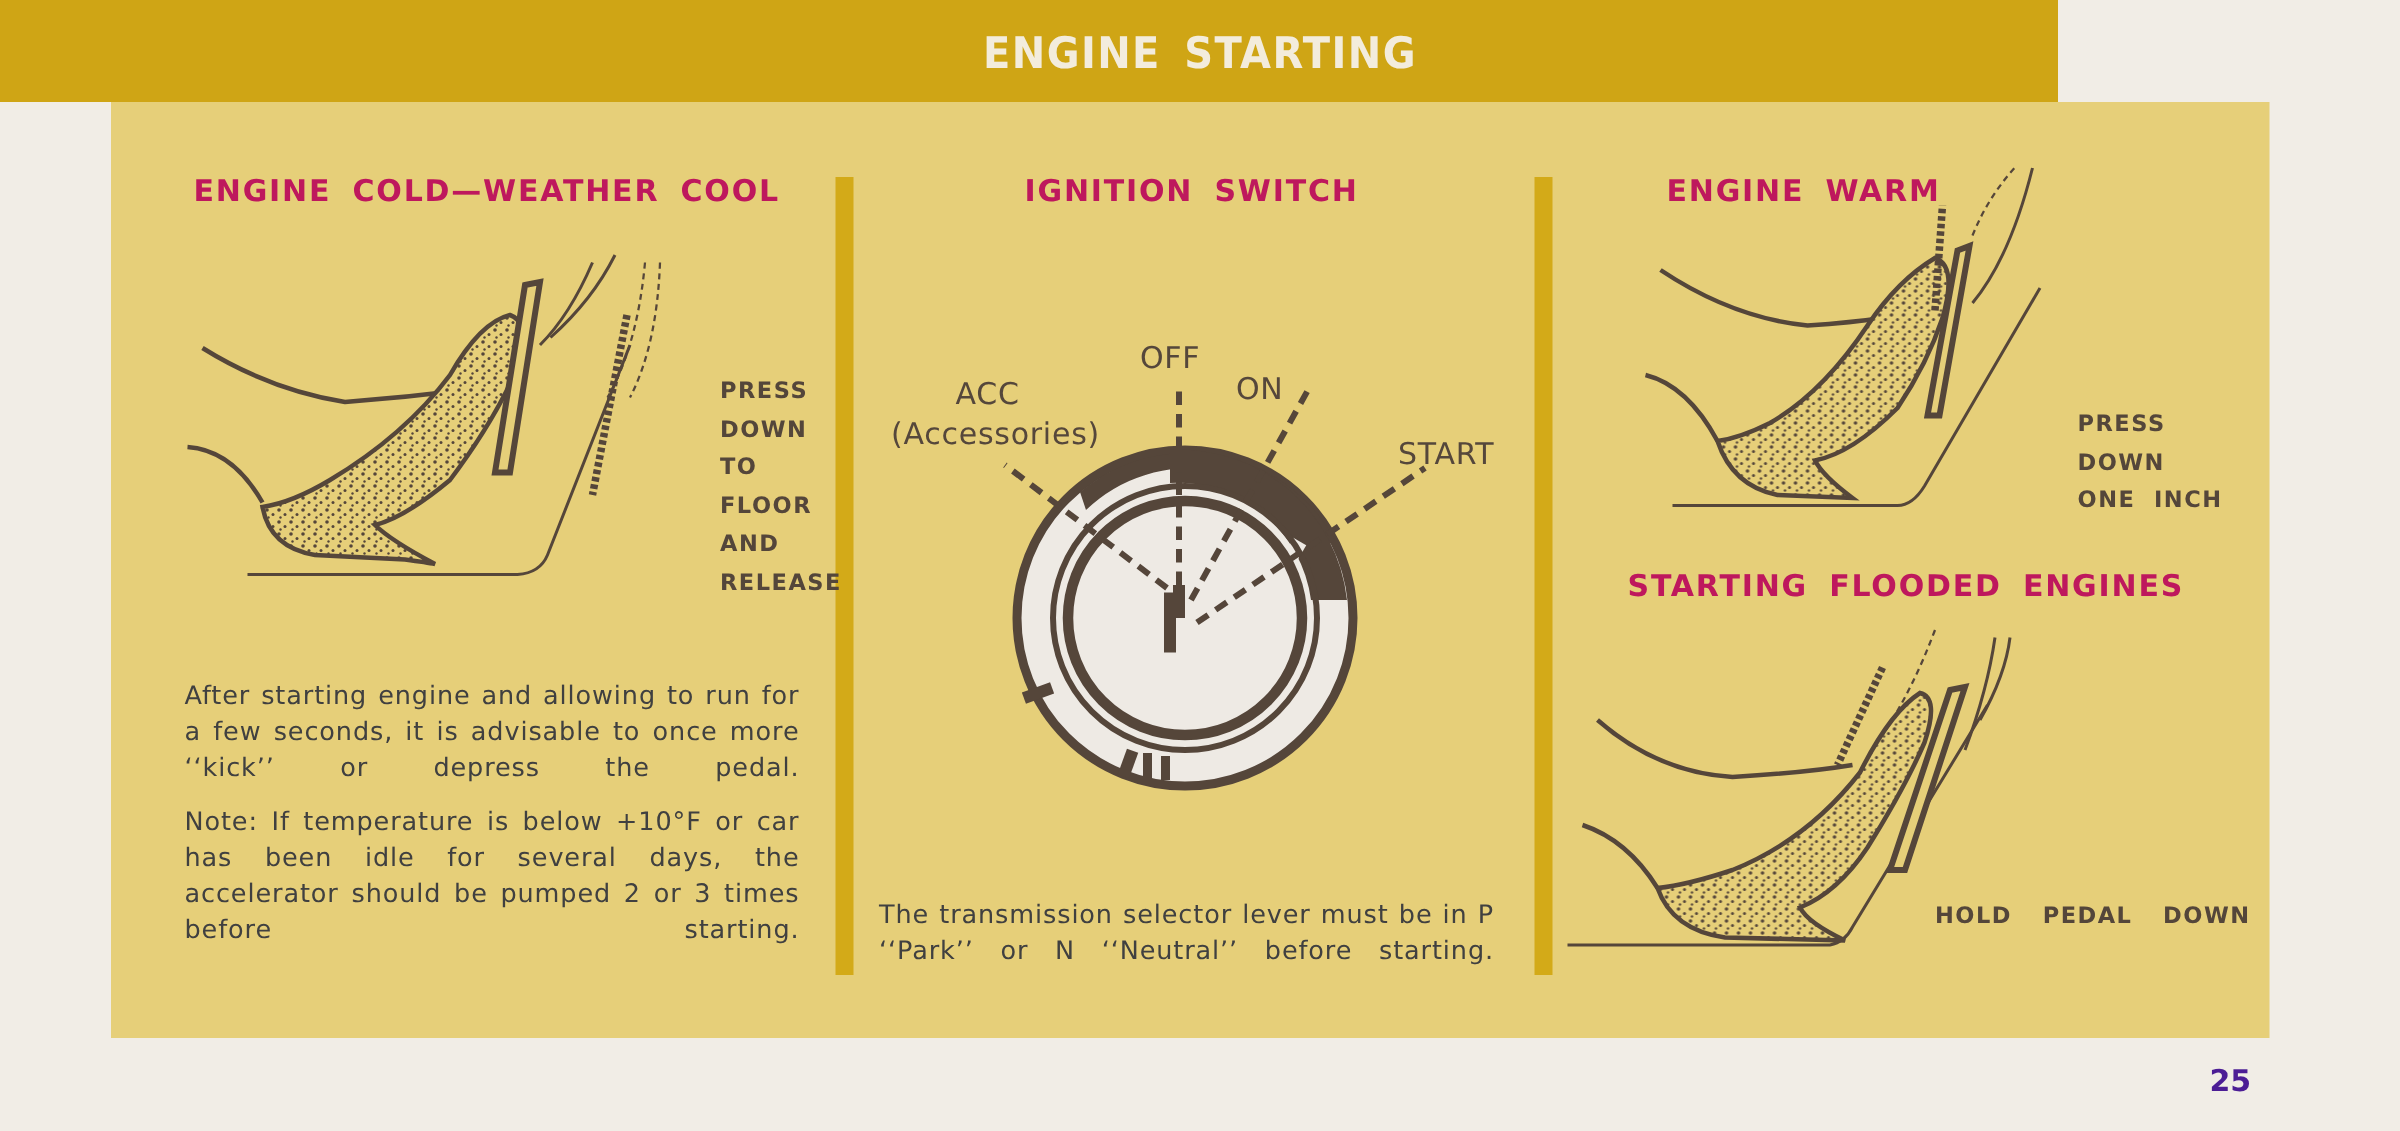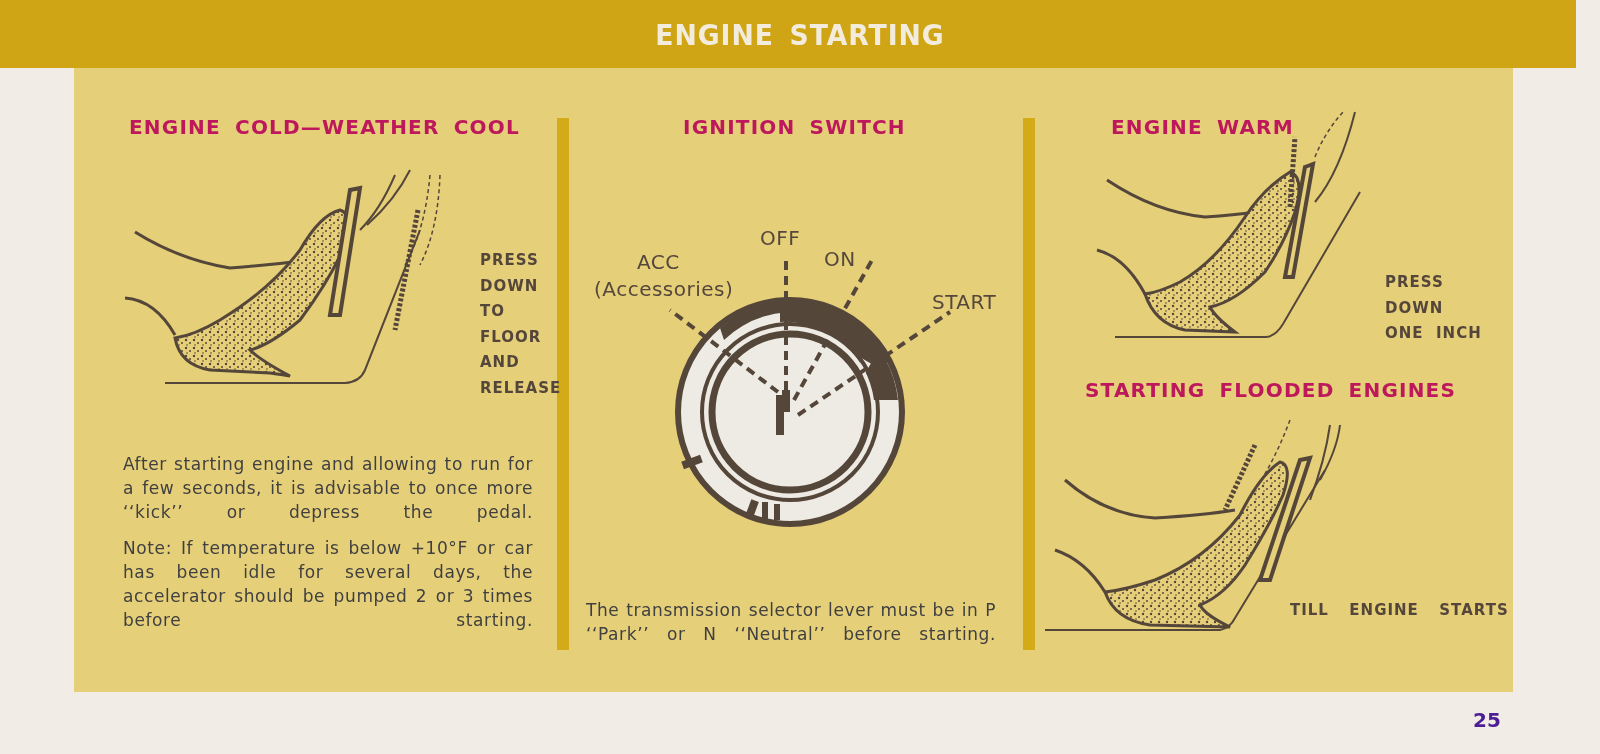--- a/index.html
+++ b/index.html
@@ -1,17 +1,17 @@
 <!DOCTYPE html>
 <html><head>
 <meta charset="utf-8">
 <style>
   html,body{margin:0;padding:0;}
   body{width:1600px;height:754px;background:#f1ede6;position:relative;overflow:hidden;font-family:"DejaVu Sans","Liberation Sans",sans-serif;color:#55463a;}
-  .header{position:absolute;left:0;top:0;width:1576px;height:68px;background:#cfa515;}
+  .header{position:absolute;left:0;top:0;width:1372px;height:68px;background:#cfa515;}
   .header-title{position:absolute;left:0;width:1600px;top:18px;text-align:center;color:#f3ecdc;font-weight:bold;font-size:29px;letter-spacing:1px;word-spacing:6px;transform:scaleX(0.92);}
   .panel{position:absolute;left:74px;top:68px;width:1439px;height:624px;background:#e6cf79;}
   .divider{position:absolute;top:118px;width:12px;height:532px;background:#d3aa18;}
   .heading{position:absolute;font-weight:bold;font-size:20px;letter-spacing:1.2px;word-spacing:6px;color:#be185d;white-space:nowrap;}
   .caps{position:absolute;font-weight:bold;font-size:15px;line-height:25.5px;letter-spacing:1px;color:#54463a;white-space:nowrap;margin-left:22px;}
   .body-text{position:absolute;font-size:17px;line-height:24px;color:#404040;letter-spacing:0.6px;text-align:justify;}
   .body-text.last::after{content:"";display:inline-block;width:100%;}
   .dial-label{position:absolute;font-size:20px;color:#55473b;text-align:center;white-space:nowrap;letter-spacing:0.5px;}
   .page-number{position:absolute;left:1473px;top:708px;font-weight:bold;font-size:20px;color:#4c1d95;}
   svg{position:absolute;overflow:visible;}
@@ -132,16 +132,16 @@
   <path d="M10 130 Q40 140 60 172" fill="none" stroke="#55463a" stroke-width="3"></path>
   <path d="M60 172 Q70 200 105 205 L185 207 Q160 195 155 185 Q180 175 200 145 Q225 105 238 75 Q248 45 235 42 Q215 55 195 95 Q160 140 110 160 Q80 170 60 172 Z" fill="url(#speckle)" stroke="#55463a" stroke-width="3"></path>
   <path d="M255 40 L265 38 L225 160 L215 160 Z" fill="#e6cf79" stroke="#55463a" stroke-width="4"></path>
   <path d="M210 25 L180 90" stroke="#55463a" stroke-width="5" stroke-dasharray="3 2" fill="none"></path>
   <path d="M245 0 Q230 40 210 70" fill="none" stroke="#55463a" stroke-width="1.5" stroke-dasharray="4 3"></path>
   <path d="M265 80 Q280 40 285 5" fill="none" stroke="#55463a" stroke-width="2"></path>
   <path d="M275 60 Q292 30 295 5" fill="none" stroke="#55463a" stroke-width="2"></path>
 </svg>
 
 <div class="caps" style="left:1268px;top:598px;word-spacing:4px;">
-  <div style="white-space:pre;">TILL  ENGINE  STARTS</div>
+  <div style="white-space:pre;">HOLD  PEDAL  DOWN</div>
 </div>
 
 <div class="page-number">25</div>
 
 </body></html>

